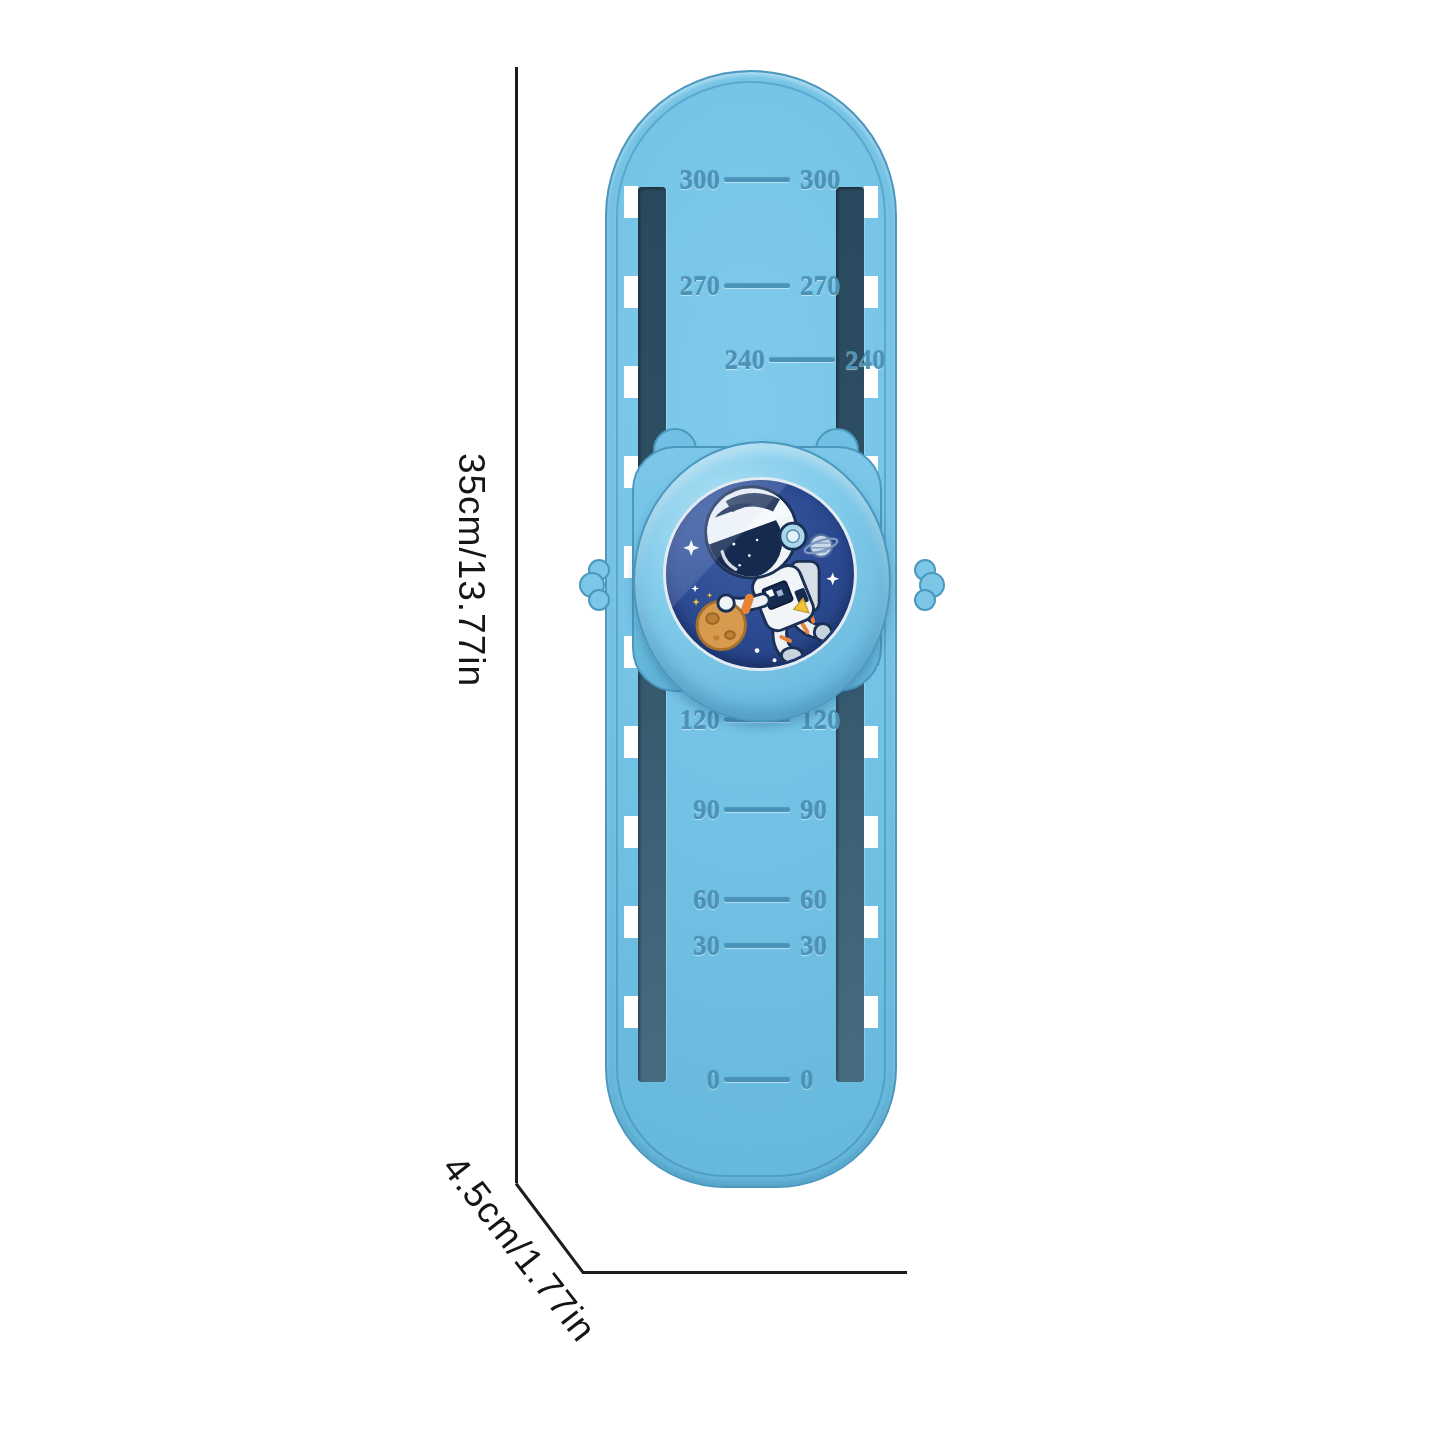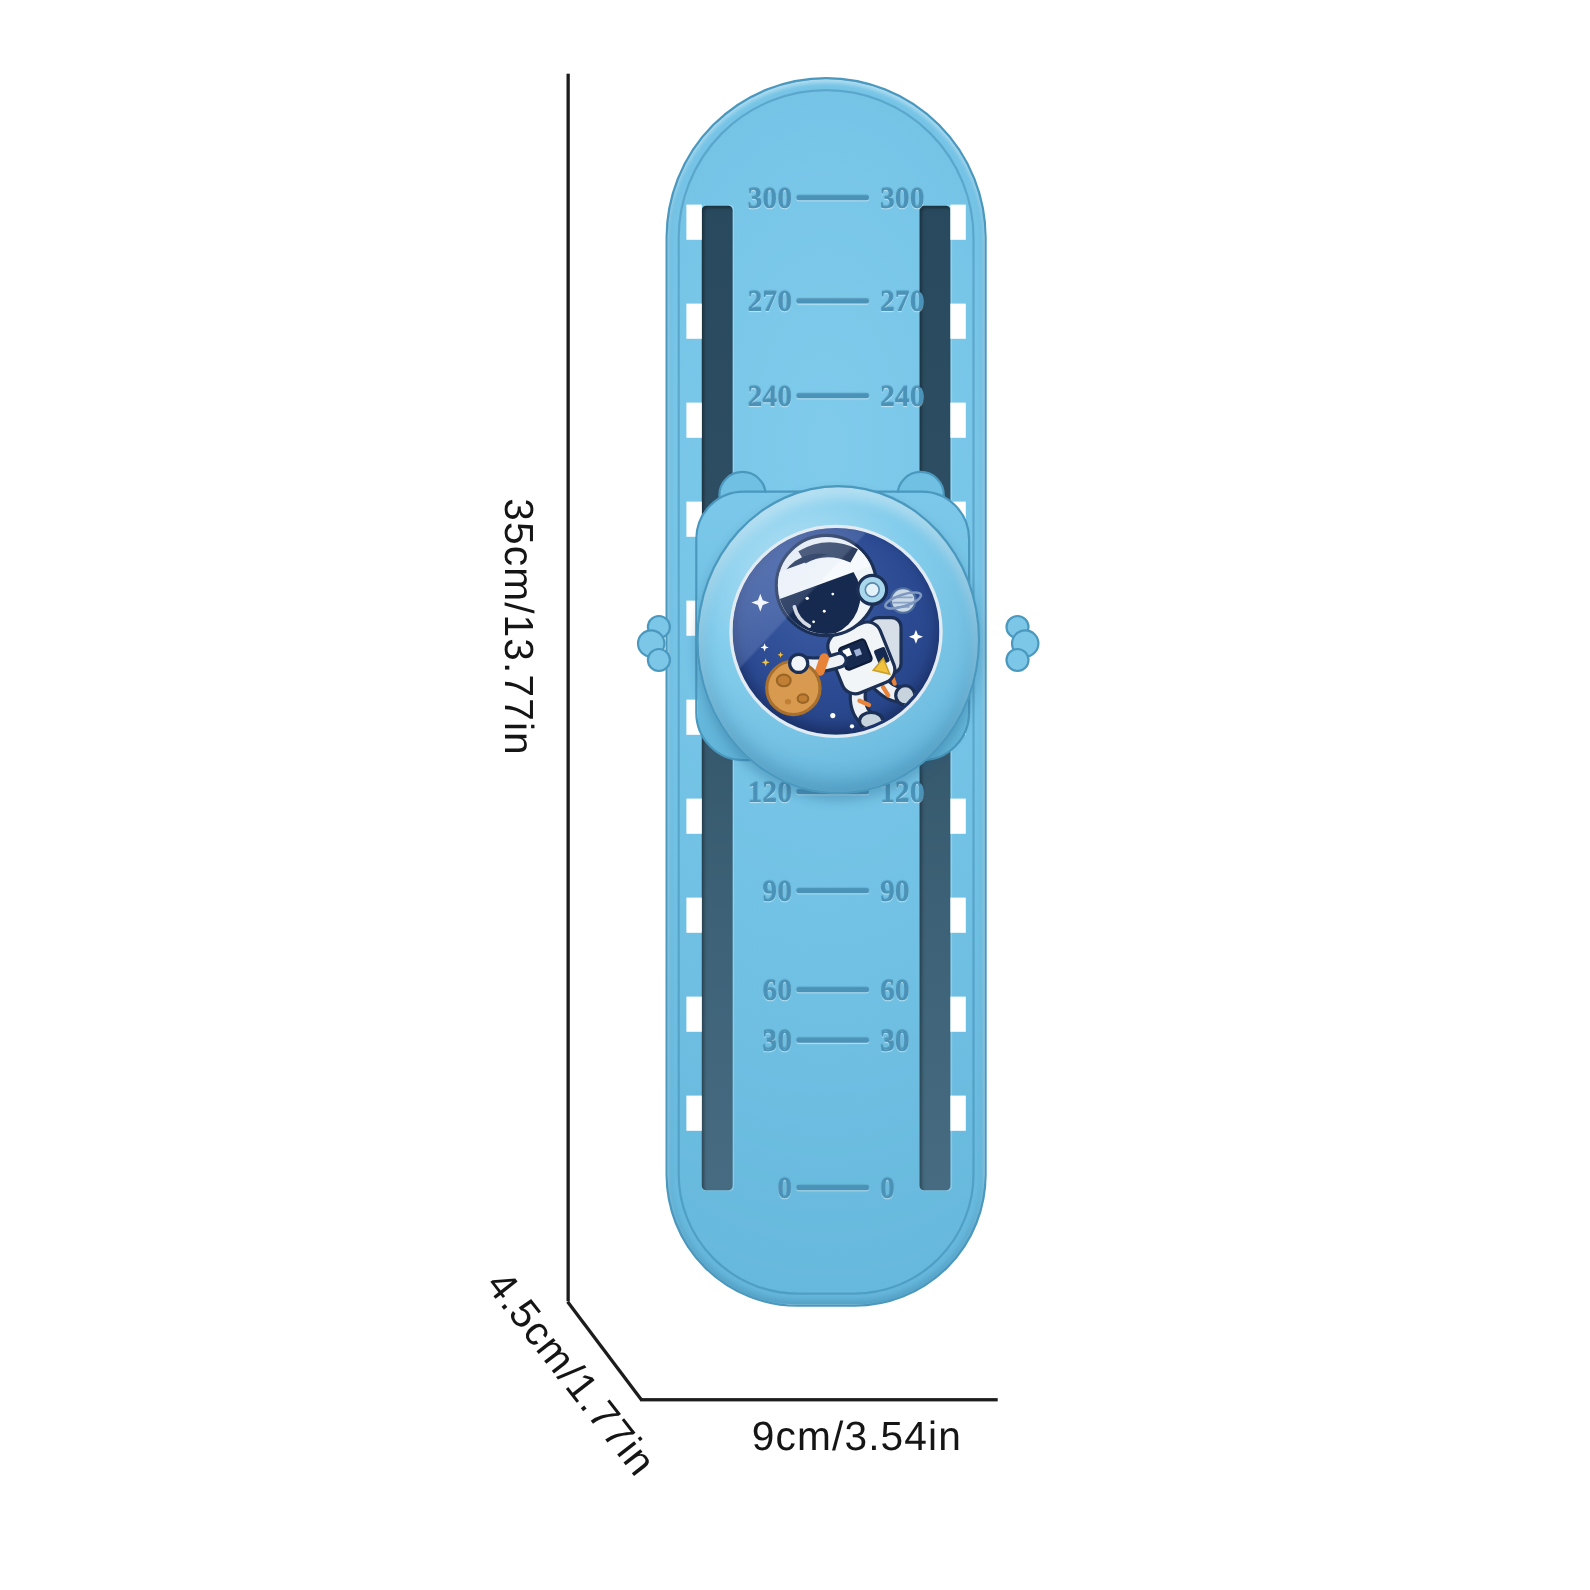--- a/index.html
+++ b/index.html
@@ -110,21 +110,20 @@
 </head>
 <body>
 
 <div class="stage">
 
   <div class="dim-line dim-v"></div>
   <div class="dim-line dim-diag"></div>
   <div class="dim-line dim-h"></div>
   <div class="dim-label height">35cm/13.77in</div>
   <div class="dim-label depth">4.5cm/1.77in</div>
-  <div class="dim-label width">9cm/3.54in</div>
 
   <div class="device">
     <div class="device-emboss"></div>
     <div class="channel left"></div>
     <div class="channel right"></div>
     <div id="notches">
         <div class="notch left" style="top: 114px;"></div>
         <div class="notch left" style="top: 204px;"></div>
         <div class="notch left" style="top: 294px;"></div>
         <div class="notch left" style="top: 384px;"></div>
@@ -144,26 +143,26 @@
         <div class="notch right" style="top: 744px;"></div>
         <div class="notch right" style="top: 834px;"></div>
         <div class="notch right" style="top: 924px;"></div>
       </div>
     <div id="rows-upper">
         <div class="scale-row" style="top: 90px;">
           <span class="scale-num left">300</span>
           <span class="scale-tick"></span>
           <span class="scale-num right">300</span>
         </div>
-        <div class="scale-row" style="top: 184px;">
+        <div class="scale-row" style="top: 196px;">
           <span class="scale-num left">270</span>
           <span class="scale-tick"></span>
           <span class="scale-num right">270</span>
         </div>
-        <div class="scale-row" style="top: 270px;">
+        <div class="scale-row" style="top: 270px; margin-left: 45px;">
           <span class="scale-num left">240</span>
           <span class="scale-tick"></span>
           <span class="scale-num right">240</span>
         </div>
       </div>
     <div id="rows-lower">
         <div class="scale-row" style="top: 630px;">
           <span class="scale-num left">120</span>
           <span class="scale-tick"></span>
           <span class="scale-num right">120</span>

